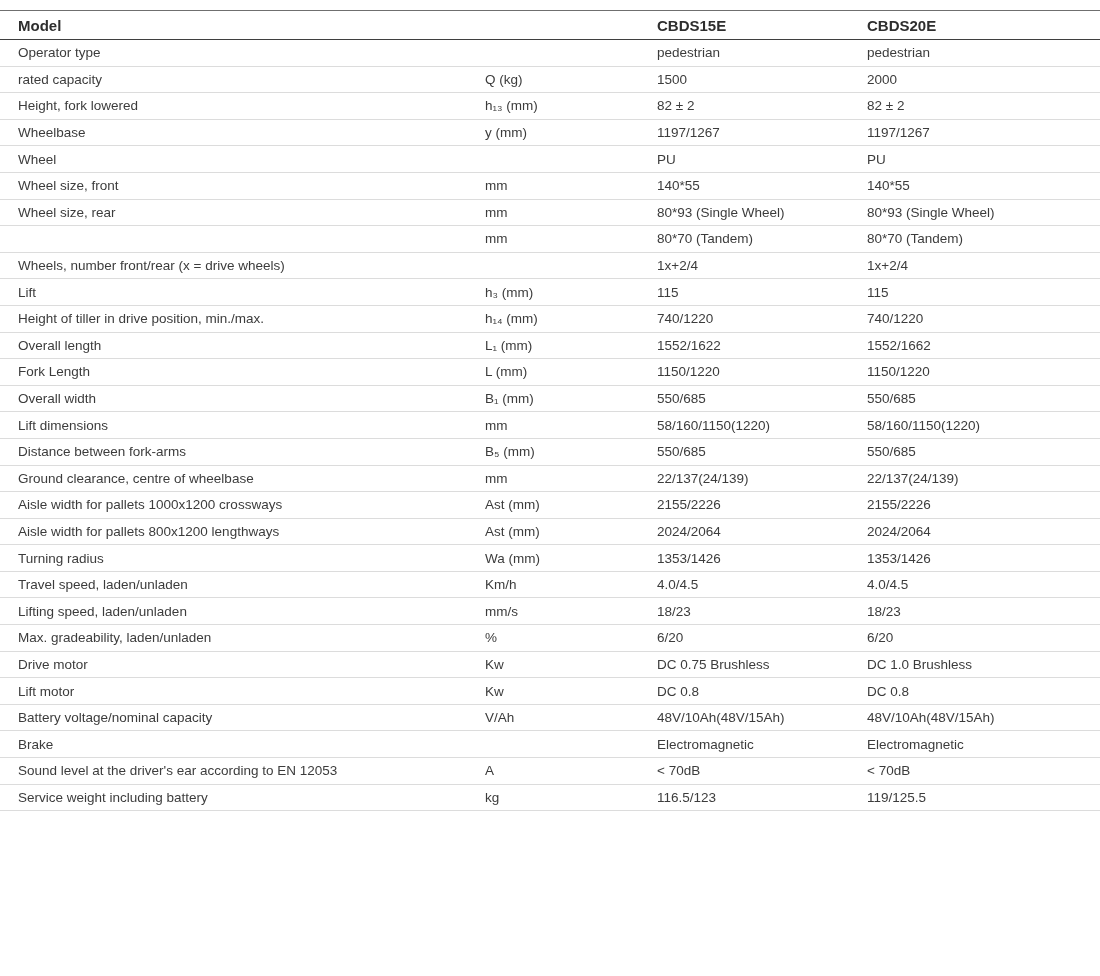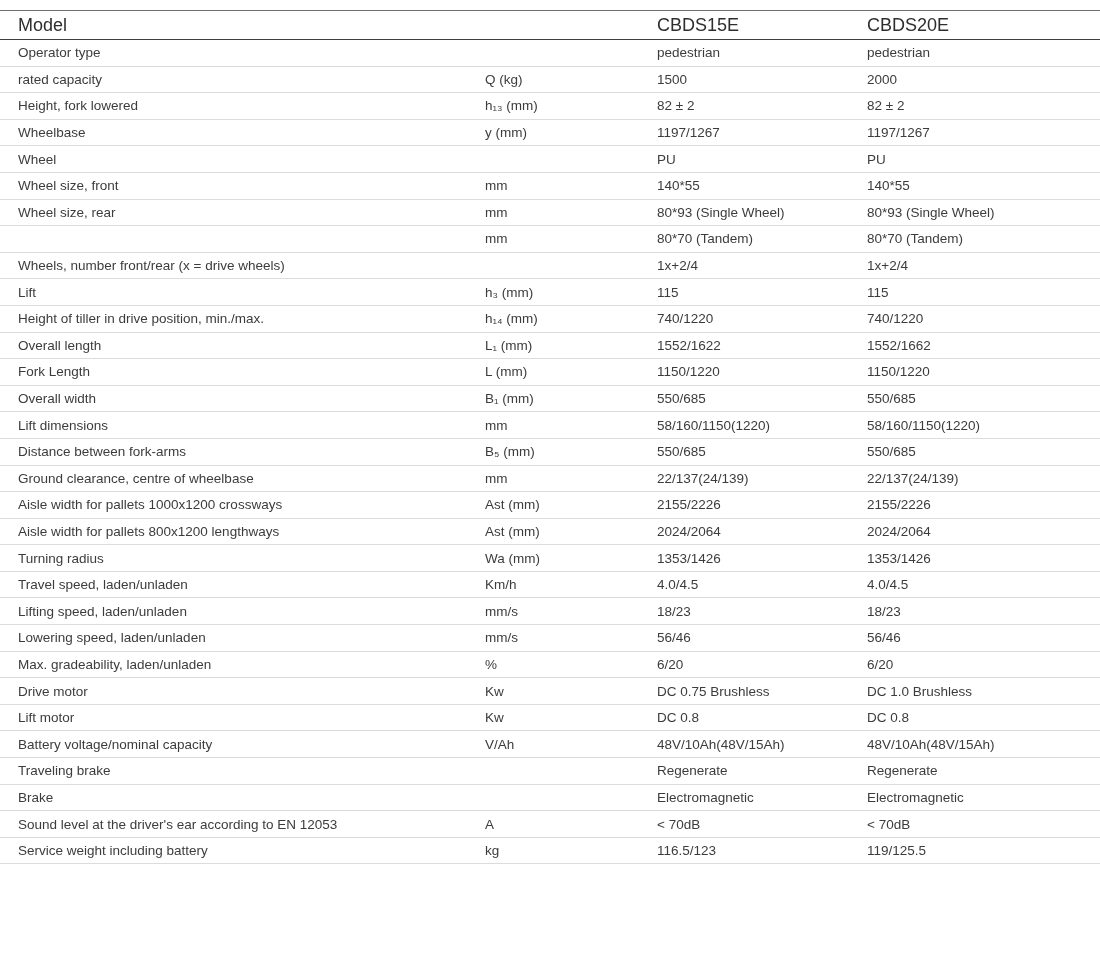--- a/index.html
+++ b/index.html
@@ -32,22 +32,22 @@
     border-collapse: collapse;
     table-layout: fixed;
     border-top: 1px solid var(--top-rule);
   }
   col.c-label { width: 485px; }
   col.c-unit  { width: 172px; }
   col.c-v1    { width: 210px; }
   col.c-v2    { width: 233px; }
   thead th {
     height: 29px;
-    font-size: 18px;
-    font-weight: normal;
+    font-size: 15px;
+    font-weight: bold;
     color: var(--header-text);
     text-align: left;
     vertical-align: middle;
     padding: 0;
     border-bottom: 1px solid var(--header-rule);
     white-space: nowrap;
     margin-top: 45px;
   }
   tbody td {
     height: 26.6px;
@@ -233,26 +233,20 @@
     <td>4.0/4.5</td>
   </tr>
 
   <tr>
     <td>Lifting speed, laden/unladen</td>
     <td>mm/s</td>
     <td>18/23</td>
     <td>18/23</td>
   </tr>
 
-  <tr>
-    <td>Lowering speed, laden/unladen</td>
-    <td>mm/s</td>
-    <td>56/46</td>
-    <td>56/46</td>
-  </tr>
 
   <tr>
     <td>Max. gradeability, laden/unladen</td>
     <td>%</td>
     <td>6/20</td>
     <td>6/20</td>
   </tr>
 
   <tr>
     <td>Drive motor</td>
@@ -268,26 +262,20 @@
     <td>DC 0.8</td>
   </tr>
 
   <tr>
     <td>Battery voltage/nominal capacity</td>
     <td>V/Ah</td>
     <td>48V/10Ah(48V/15Ah)</td>
     <td>48V/10Ah(48V/15Ah)</td>
   </tr>
 
-  <tr>
-    <td>Traveling brake</td>
-    <td></td>
-    <td>Regenerate</td>
-    <td>Regenerate</td>
-  </tr>
 
   <tr>
     <td>Brake</td>
     <td></td>
     <td>Electromagnetic</td>
     <td>Electromagnetic</td>
   </tr>
 
   <tr>
     <td>Sound level at the driver's ear according to EN 12053</td>

